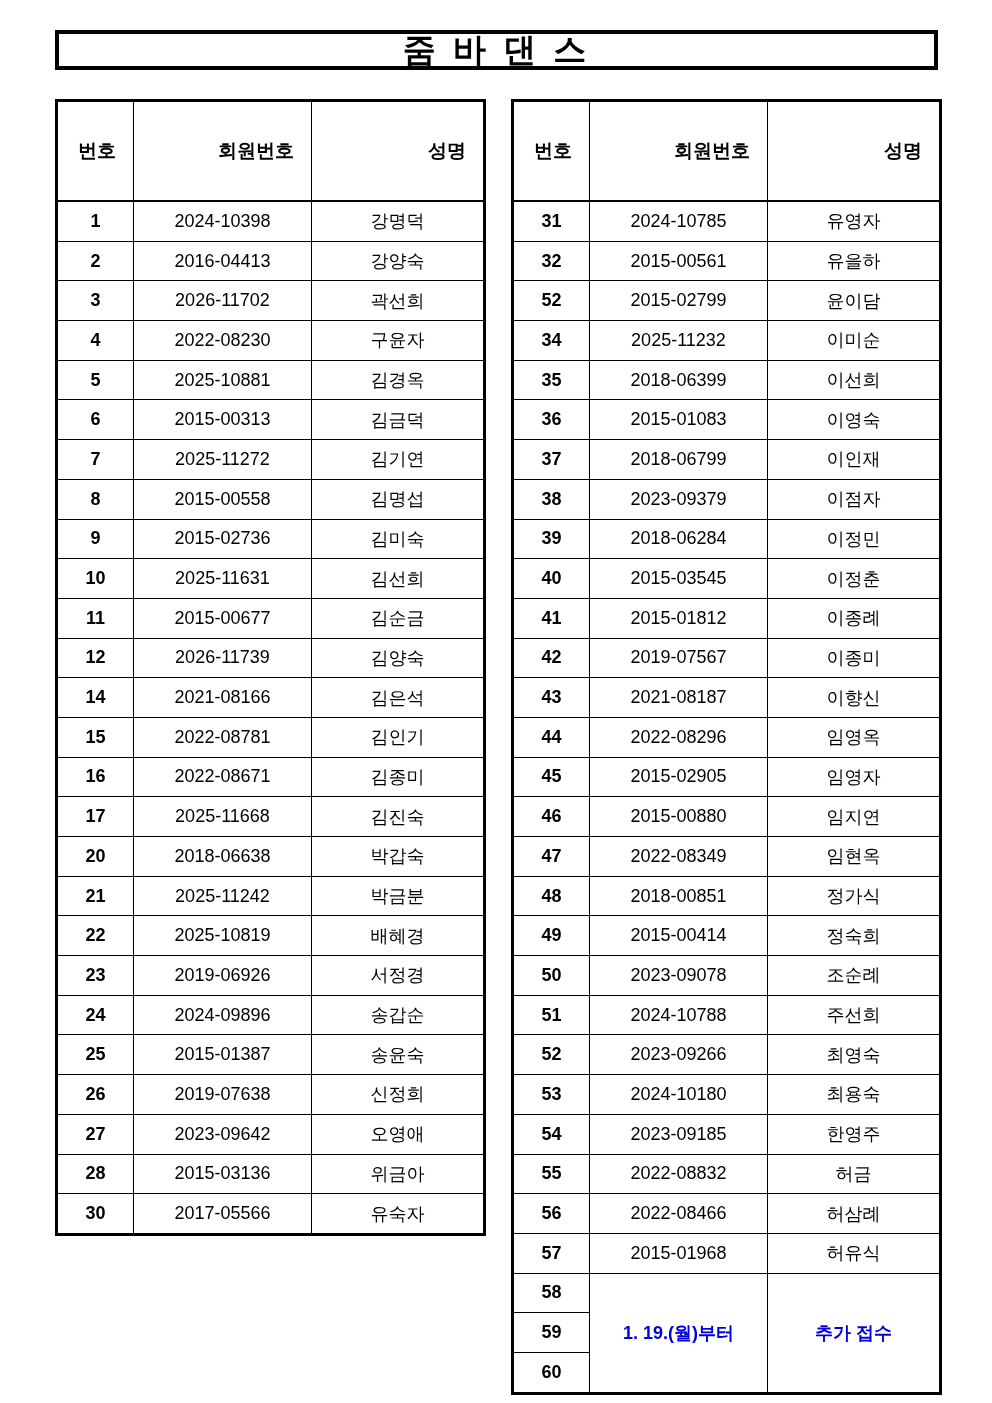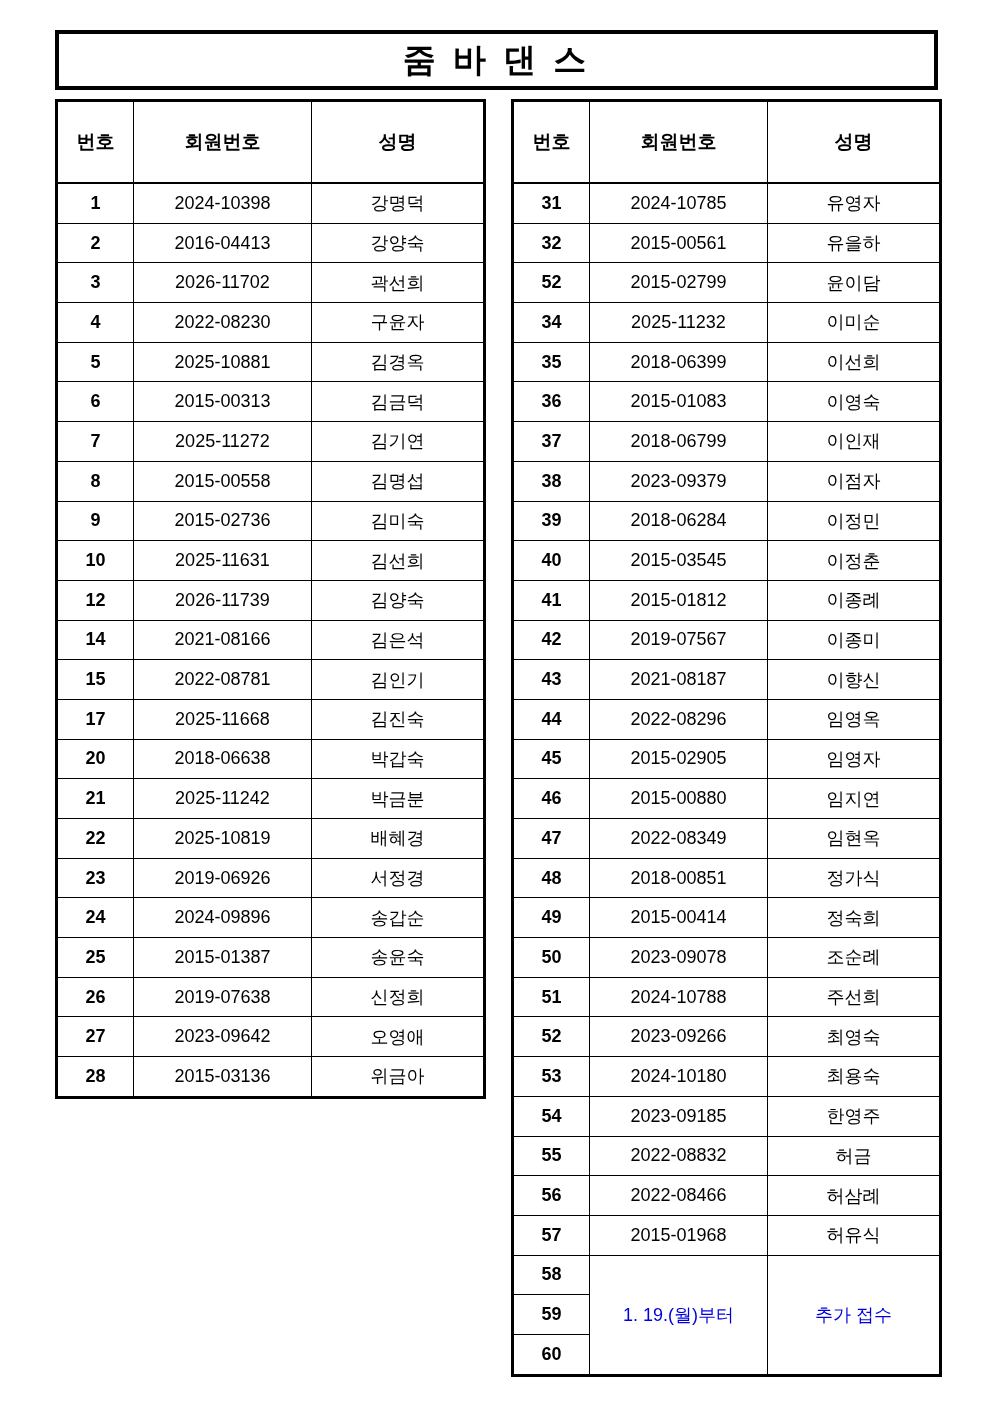--- a/index.html
+++ b/index.html
@@ -1,50 +1,50 @@
 <!DOCTYPE html>
 <html style="--notice-blue: #0000dd;"><head>
 <meta charset="utf-8">
 <style>
   html,body{margin:0;padding:0;background:#ffffff;}
   body{
     width:992px;height:1403px;position:relative;
     font-family:"Liberation Sans","DejaVu Sans",sans-serif;color:#000;
   }
   .title-box{
-    position:absolute;left:55px;top:30px;width:883px;height:60px;
+    position:absolute;left:55px;top:30px;width:883px;height:40px;
     border:4px solid #000;box-sizing:border-box;
     display:flex;align-items:center;justify-content:center;background:#fff;
   }
   .title-box .title-text{
     font-size:33px;font-weight:bold;letter-spacing:4px;white-space:pre;
   }
   .tables-wrap{
     position:absolute;left:55px;top:99px;display:flex;gap:25px;align-items:flex-start;
   }
   table.roster{
     border-collapse:collapse;table-layout:fixed;background:#fff;
     border:3px solid #000;
   }
   col.c-no{width:77px;}
   col.c-member{width:178px;}
   col.c-name{width:173px;}
   table.roster th{
     border:1px solid #000;border-bottom:2px solid #000;
-    height:64px;font-size:19px;font-weight:bold;text-align:center;padding:8px;
+    height:64px;font-size:19px;font-weight:bold;text-align:right;padding:17px;
   }
   table.roster td{
     border:1px solid #000;text-align:center;padding:0;overflow:hidden;
     height:38.7px;font-size:18px;vertical-align:middle;
   }
   td.td-no{
     font-weight:bold;font-size:17px;vertical-align:top;padding-top:5px;
   }
   td.notice{
-    color:var(--notice-blue,#0000dd);font-weight:normal;font-size:20px;
+    color:var(--notice-blue,#0000dd);font-weight:bold;font-size:20px;
     vertical-align:middle;padding-top:0;white-space:pre;
   }
 </style>
 </head>
 <body>
 
 <div class="title-box">
   <span class="title-text">줌 바 댄 스</span>
 </div>
 
@@ -108,35 +108,45 @@
           <td class="td-no">9</td>
           <td class="td-member">2015-02736</td>
           <td class="td-name">김미숙</td>
         </tr>
         <tr>
           <td class="td-no">10</td>
           <td class="td-member">2025-11631</td>
           <td class="td-name">김선희</td>
         </tr>
         <tr>
+          <td class="td-no">11</td>
+          <td class="td-member">2015-00677</td>
+          <td class="td-name">김순금</td>
+        </tr>
+        <tr>
           <td class="td-no">12</td>
           <td class="td-member">2026-11739</td>
           <td class="td-name">김양숙</td>
         </tr>
         <tr>
           <td class="td-no">14</td>
           <td class="td-member">2021-08166</td>
           <td class="td-name">김은석</td>
         </tr>
         <tr>
           <td class="td-no">15</td>
           <td class="td-member">2022-08781</td>
           <td class="td-name">김인기</td>
         </tr>
         <tr>
+          <td class="td-no">16</td>
+          <td class="td-member">2022-08671</td>
+          <td class="td-name">김종미</td>
+        </tr>
+        <tr>
           <td class="td-no">17</td>
           <td class="td-member">2025-11668</td>
           <td class="td-name">김진숙</td>
         </tr>
         <tr>
           <td class="td-no">20</td>
           <td class="td-member">2018-06638</td>
           <td class="td-name">박갑숙</td>
         </tr>
         <tr>
@@ -171,20 +181,25 @@
         </tr>
         <tr>
           <td class="td-no">27</td>
           <td class="td-member">2023-09642</td>
           <td class="td-name">오영애</td>
         </tr>
         <tr>
           <td class="td-no">28</td>
           <td class="td-member">2015-03136</td>
           <td class="td-name">위금아</td>
+        </tr>
+        <tr>
+          <td class="td-no">30</td>
+          <td class="td-member">2017-05566</td>
+          <td class="td-name">유숙자</td>
         </tr>
       </tbody>
   </table>
 
   <table class="roster">
     <colgroup>
         <col class="c-no">
         <col class="c-member">
         <col class="c-name">
       </colgroup>

